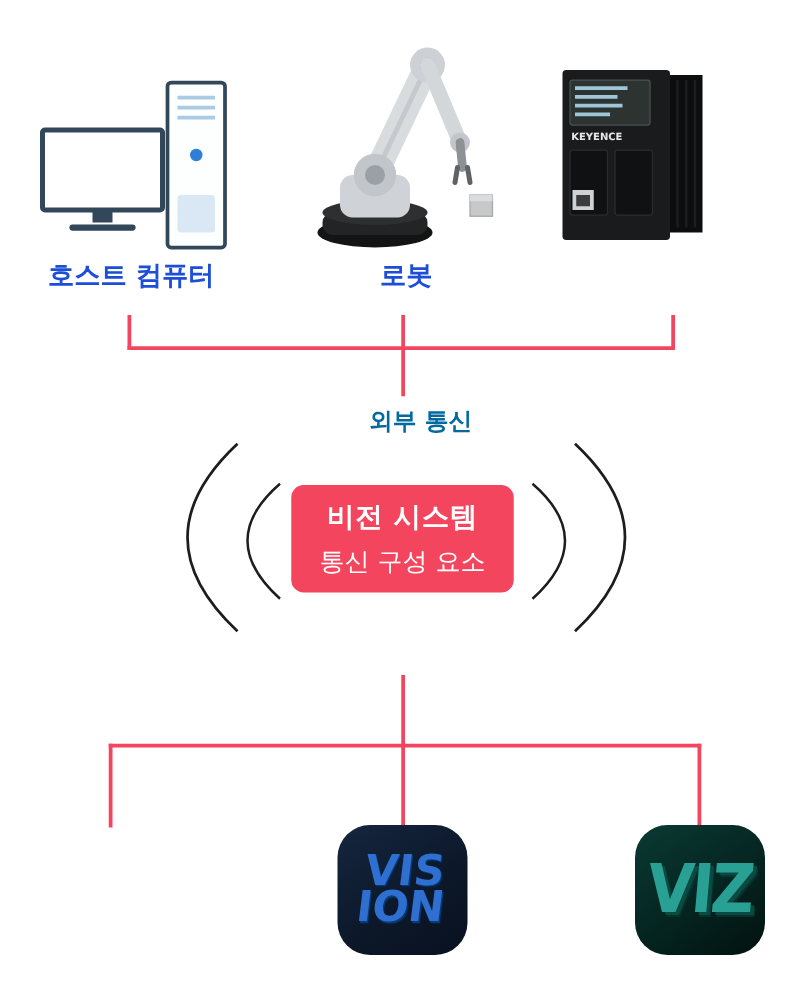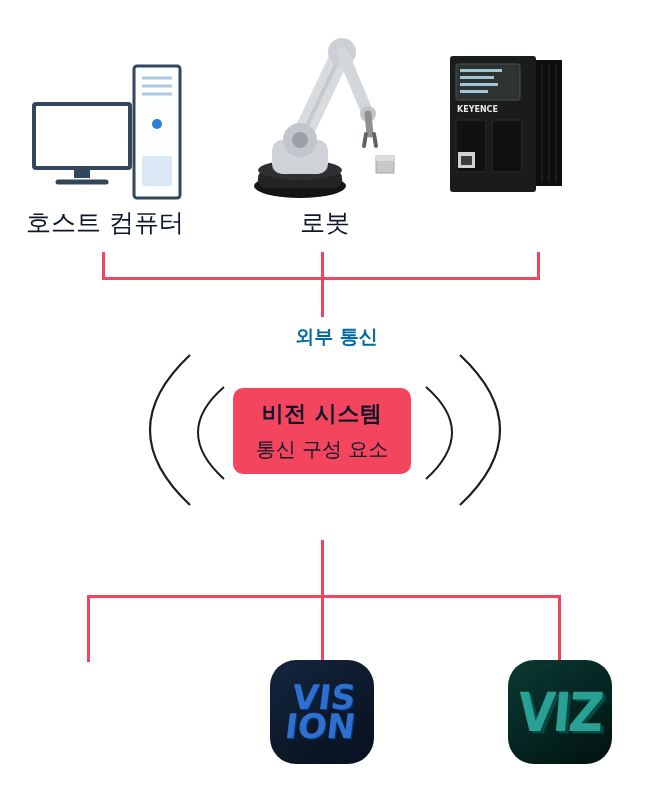--- a/index.html
+++ b/index.html
@@ -1,29 +1,29 @@
 <!DOCTYPE html>
 <html style="--accent: #f4455e;"><head>
 <meta charset="utf-8">
 <style>
   html, body { margin:0; padding:0; background:#ffffff; }
   body { font-family:"DejaVu Sans","Liberation Sans",sans-serif; }
   .stage { position:relative; width:649px; height:789px; margin:12px auto; background:#fff; overflow:hidden; }
 
   .line { position:absolute; background:var(--accent,#f4455e); }
 
-  .dev-label { position:absolute; font-size:25px; font-weight:400; color:#0f172a; text-align:center; }
+  .dev-label { position:absolute; font-size:21px; font-weight:700; color:#1d4ed8; text-align:center; }
   .comm-label { position:absolute; left:0; width:100%; text-align:center; font-size:19px; font-weight:600; color:#0369a1;padding-left:12px; }
 
   .illus { position:absolute; }
 
   .hub { position:absolute; left:233px; top:376px; width:178px; height:86px;
          background:var(--accent,#f4455e); border-radius:10px;
          display:flex; flex-direction:column; align-items:center; justify-content:center;
-         gap:7px; color:#0f172a; }
+         gap:7px; color:#ffffff; }
   .hub-title { font-size:22px; font-weight:600; letter-spacing:0.5px; }
   .hub-sub { font-size:20px; font-weight:400; }
 
   .arcs { position:absolute; left:100px; top:335px; width:450px; height:170px; }
 
   .app { position:absolute; top:648px; width:104px; height:104px; border-radius:26px;
          display:flex; align-items:center; justify-content:center; overflow:hidden; }
   .app-eye { left:34px; background:radial-gradient(circle at 35% 30%, #2a1406 0%, #140a04 55%, #0b0502 100%); }
   .eye-text { font-size:46px; font-weight:800; color:#f0921f; letter-spacing:-4px;
               transform:scaleY(1.18); text-shadow:2px 2px 0 #241309, 3px 3px 0 #6b3c0a; }

